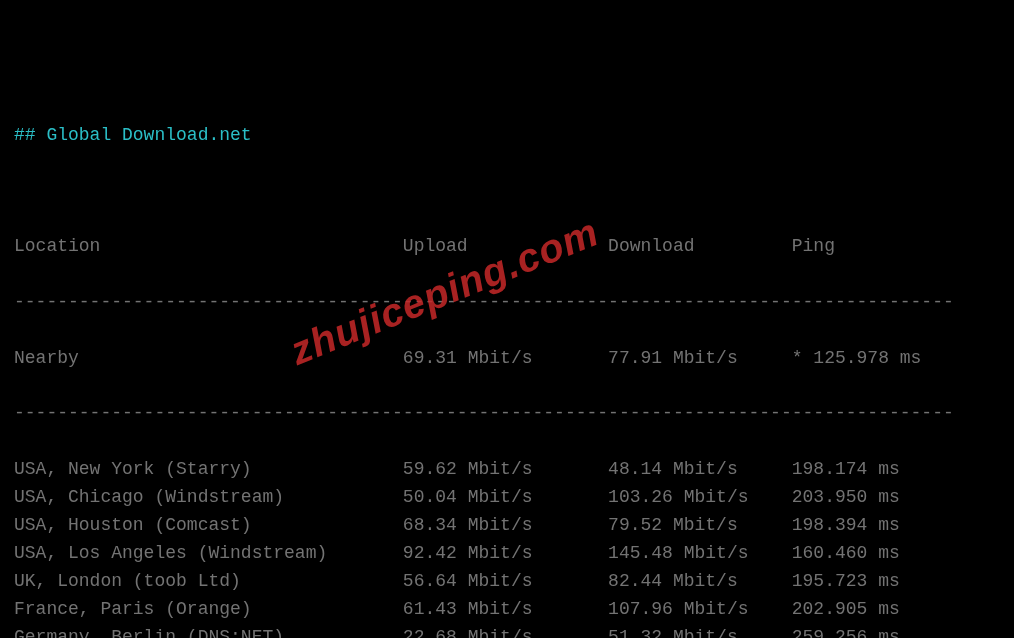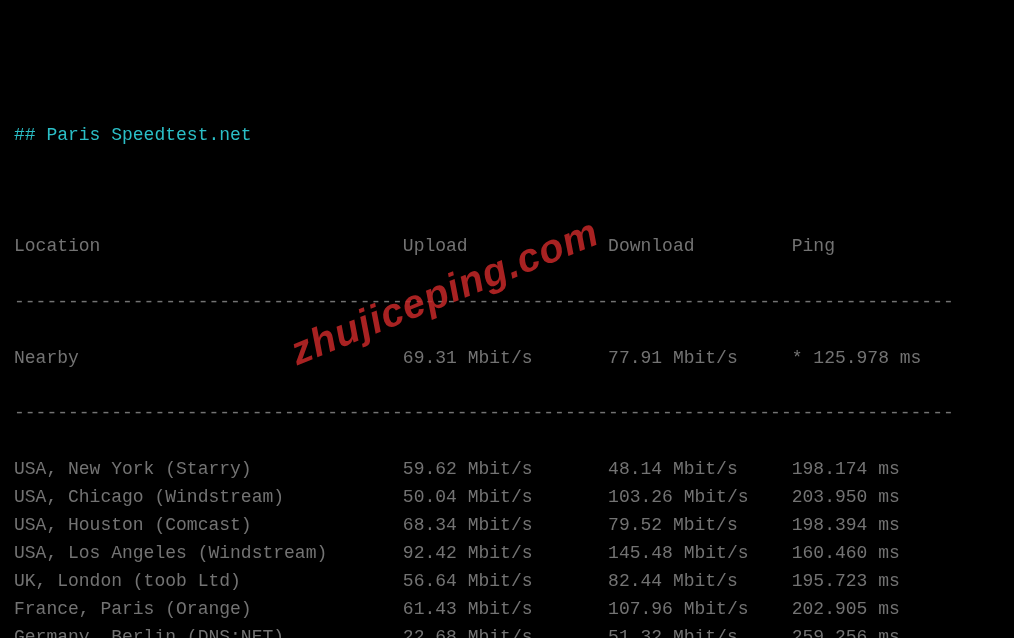--- a/index.html
+++ b/index.html
@@ -40,21 +40,21 @@
       left: 280px;
       top: 260px;
       letter-spacing: 1px;
     }
   </style>
 </head>
 <body>
 
 
 
-<div class="title">## Paris Speedtest.net</div>
+<div class="title">## Global Download.net</div>
 <div class="line"> </div>
 <div id="header-line" class="line">Location                            Upload             Download         Ping</div>
 <div class="line">---------------------------------------------------------------------------------------</div>
 <div id="nearby-line" class="line">Nearby                              69.31 Mbit/s       77.91 Mbit/s     * 125.978 ms</div>
 <div class="line">---------------------------------------------------------------------------------------</div>
 <div id="rows-container"><div class="line">USA, New York (Starry)              59.62 Mbit/s       48.14 Mbit/s     198.174 ms</div><div class="line">USA, Chicago (Windstream)           50.04 Mbit/s       103.26 Mbit/s    203.950 ms</div><div class="line">USA, Houston (Comcast)              68.34 Mbit/s       79.52 Mbit/s     198.394 ms</div><div class="line">USA, Los Angeles (Windstream)       92.42 Mbit/s       145.48 Mbit/s    160.460 ms</div><div class="line">UK, London (toob Ltd)               56.64 Mbit/s       82.44 Mbit/s     195.723 ms</div><div class="line">France, Paris (Orange)              61.43 Mbit/s       107.96 Mbit/s    202.905 ms</div><div class="line">Germany, Berlin (DNS:NET)           22.68 Mbit/s       51.32 Mbit/s     259.256 ms</div></div>
 
 
 <div class="watermark">zhujiceping.com</div>
 

